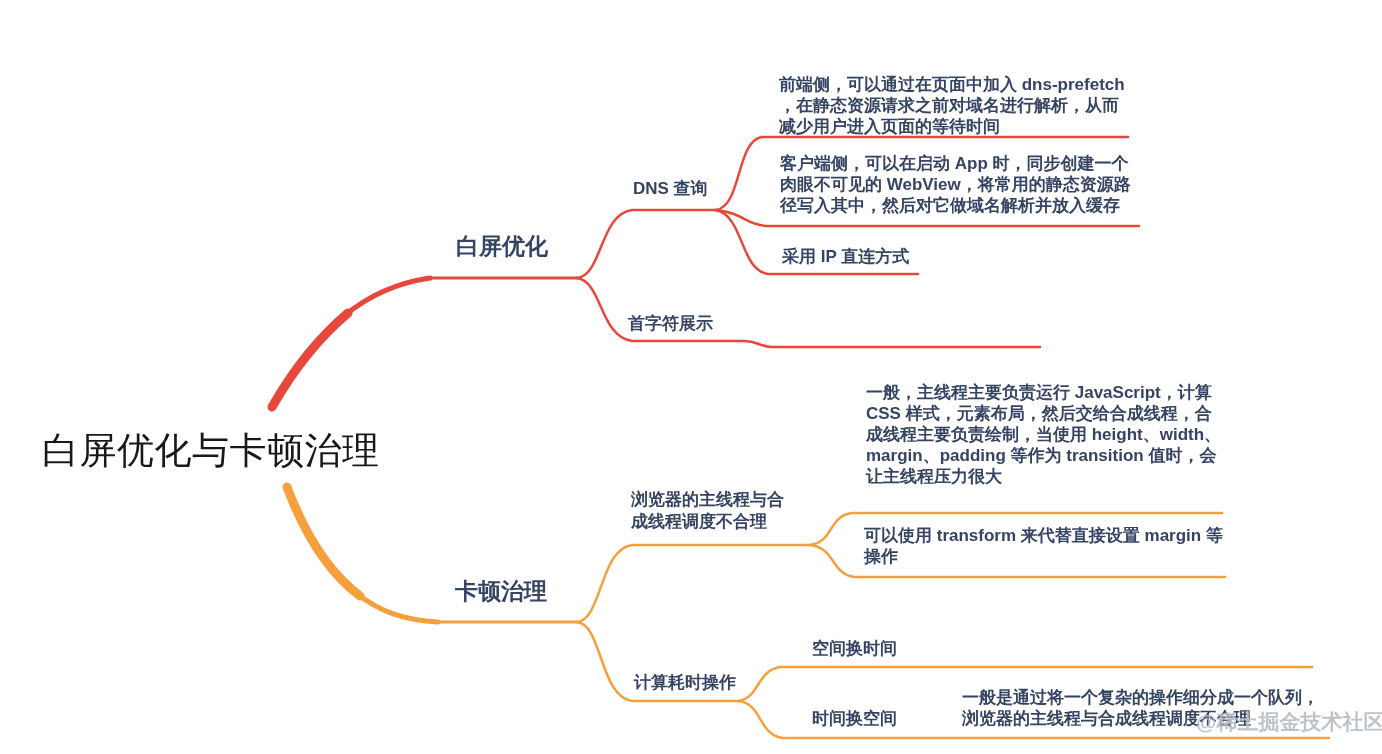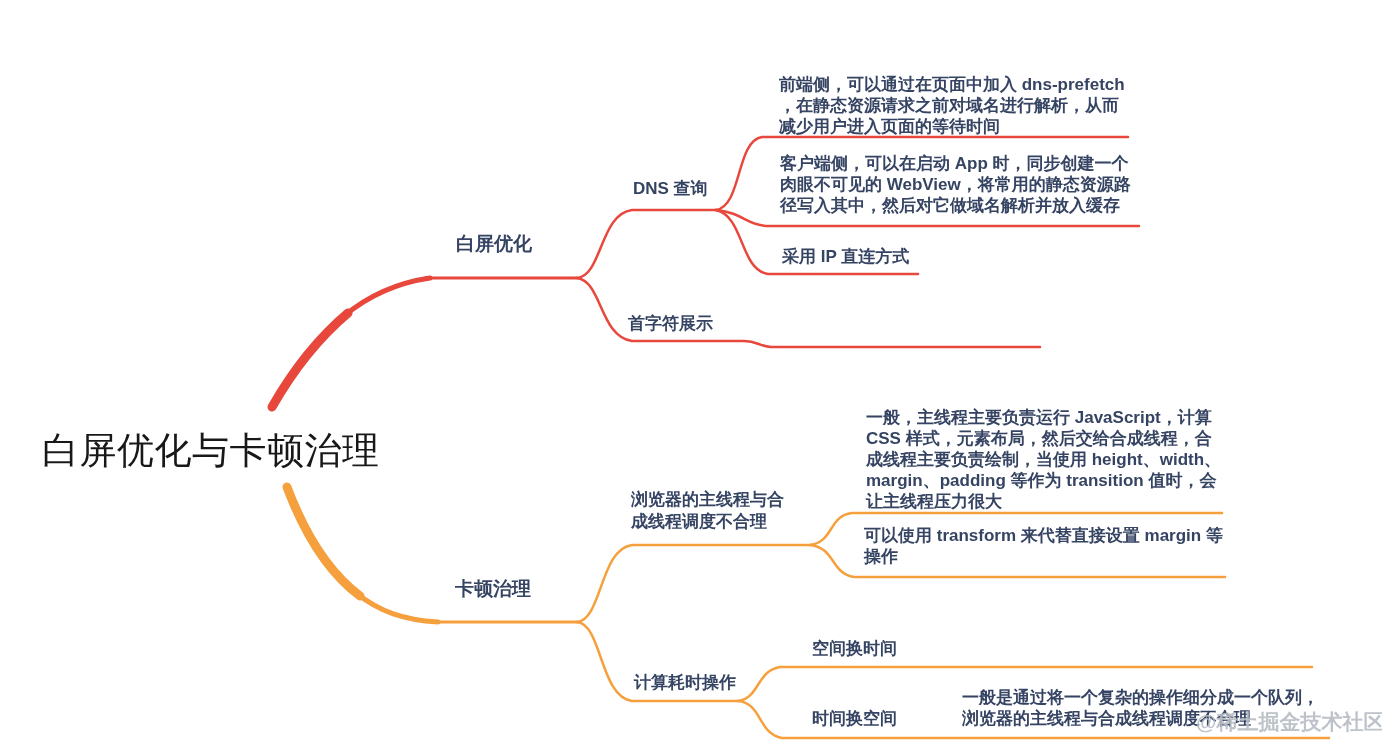--- a/index.html
+++ b/index.html
@@ -20,39 +20,39 @@
   svg.lines{position:absolute;left:0;top:0;width:1382px;height:754px;}
   svg.lines path{fill:none;stroke-linecap:round;stroke-linejoin:round;}
   .red path{stroke:var(--branch-red);}
   .orange path{stroke:var(--branch-orange);}
   .node{position:absolute;color:var(--node-text);white-space:nowrap;}
   .root{
     left:42px;top:426px;
     font-size:37px;font-weight:normal;color:var(--root-text);
     letter-spacing:0.5px;
   }
-  .branch-label{font-size:19px;font-weight:bold;}
+  .branch-label{font-size:23px;font-weight:bold;}
   .lbl-baiping{left:456px;top:231px;}
   .lbl-kadun{left:455px;top:576px;}
   .sub{font-size:17px;font-weight:700;}
   .lbl-dns{left:633px;top:177px;}
   .lbl-firstchar{left:628px;top:312px;}
   .lbl-browser{left:631px;top:489px;width:164px;white-space:normal;line-height:22px;}
   .lbl-compute{left:634px;top:671px;}
   .lbl-space{left:812px;top:637px;}
   .lbl-time{left:812px;top:707px;}
   .leaf{
     position:absolute;color:var(--node-text);
     font-size:17px;font-weight:600;line-height:21px;white-space:normal;
   }
   .leaf-1{left:779px;top:46px;width:352px;margin-top:28px;}
   .leaf-2{left:780px;top:153px;width:360px;}
   .leaf-3{left:782px;top:246px;width:200px;white-space:nowrap;}
   .leaf-4{left:791px;top:292px;width:252px;}
-  .leaf-5{left:866px;top:407px;width:362px;}
+  .leaf-5{left:866px;top:382px;width:362px;}
   .leaf-6{left:864px;top:525px;width:368px;}
   .leaf-7{left:963px;top:596px;width:342px;}
   .leaf-8{left:962px;top:687px;width:362px;}
   .watermark{
     position:absolute;left:1196px;top:708px;
     font-size:21px;font-weight:600;color:var(--watermark);
     opacity:0.9;white-space:nowrap;
   }
 </style>
 </head>

